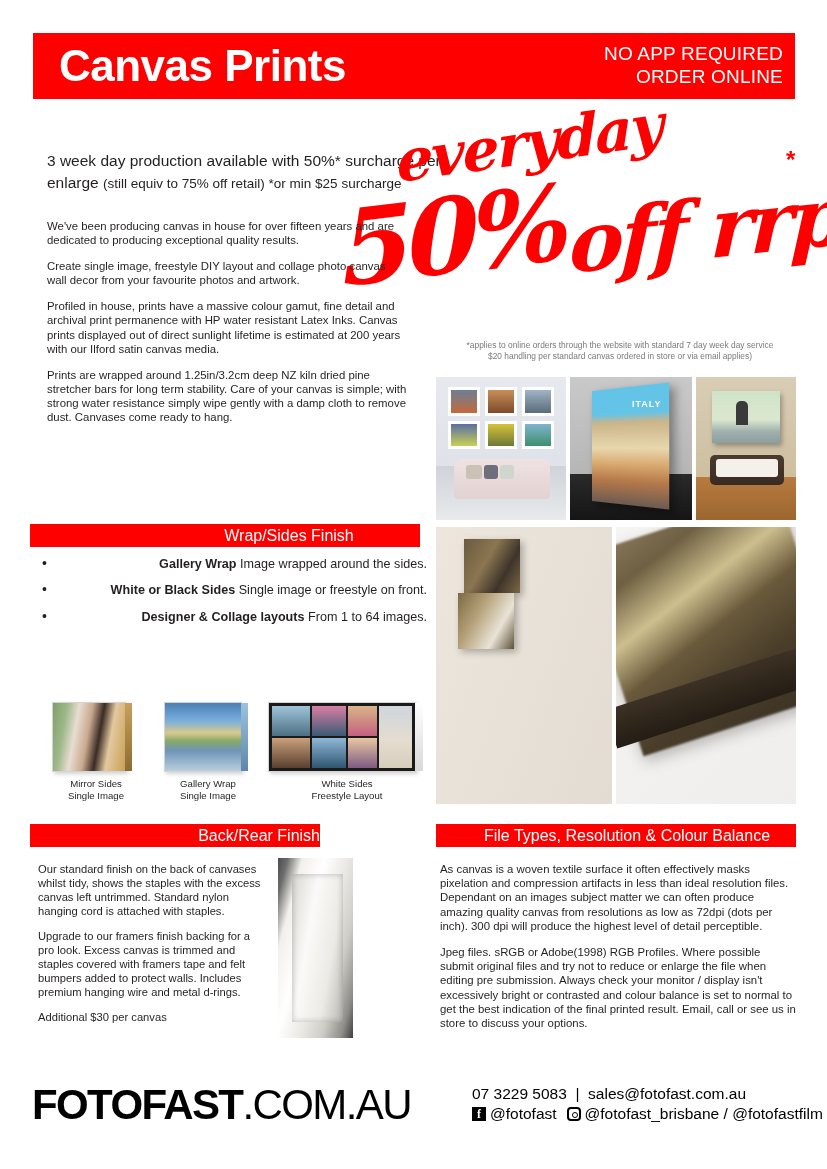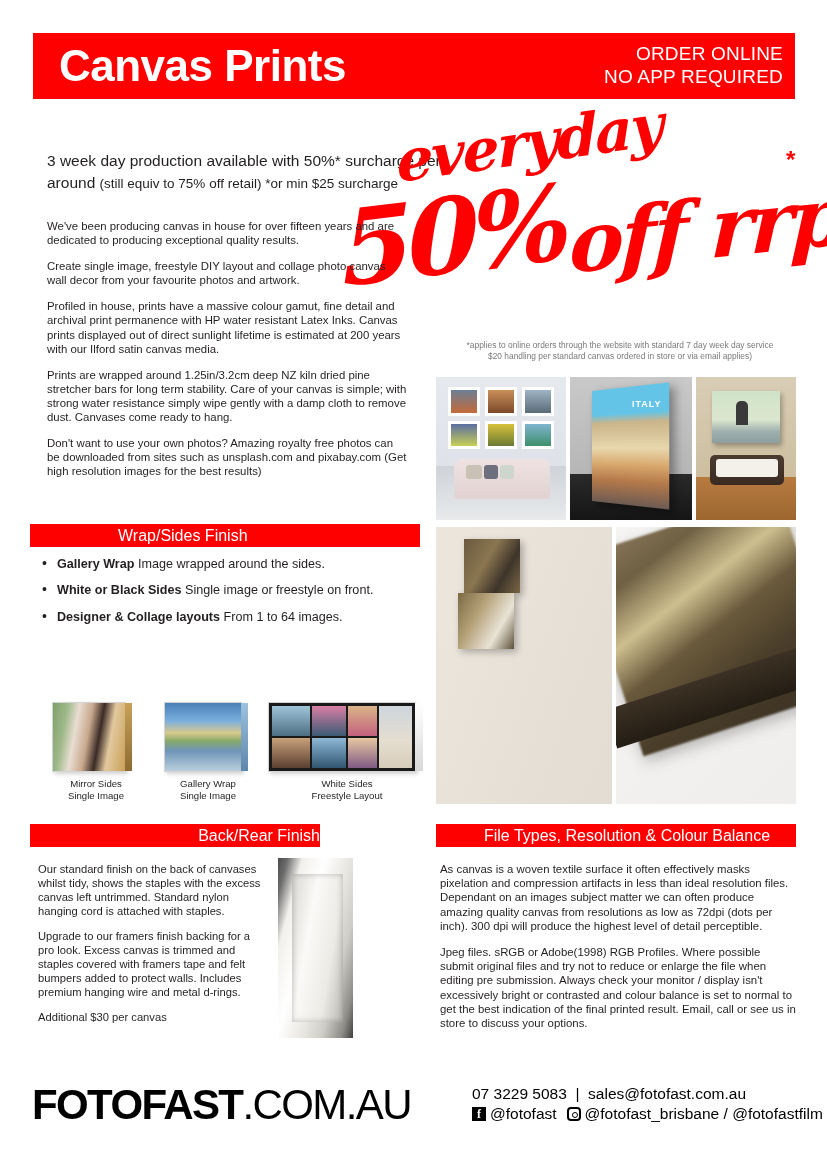--- a/index.html
+++ b/index.html
@@ -84,30 +84,30 @@
   .left-copy p { margin-bottom: 12px; }
   .left-copy p:last-child { margin-bottom: 0; }
 
   
   .sec-bar {
     position: absolute; background: #fe0000; color: #fff;
     font-size: 16px; line-height: 23px; height: 23px;
   }
   .sec-bar span { display:block; width:100%; }
   #bar-wrap   { left: 30px;  top: 524px; width: 390px; }
-  #bar-wrap span   { padding-left: 88px; }
+  #bar-wrap span   { text-align: center; padding-left: 88px; margin-left: 20px; }
   #bar-back   { left: 30px;  top: 824px; width: 290px; }
   #bar-back span   { text-align: right; padding-left: 62px; }
   #bar-file   { left: 436px; top: 824px; width: 360px; }
   #bar-file span   { text-align: center; padding-left: 22px; }
 
   
   .wrap-list {
     position: absolute; left: 42px; top: 557px; width: 385px;
-    font-size: 12.6px; line-height: 15.4px;
+    font-size: 12.6px; line-height: 15.4px; text-align: right;
   }
   .wrap-list li { list-style: none; position: relative; padding-left: 15px; margin-bottom: 11px; }
   .wrap-list li:before {
     content:"\2022"; position:absolute; left:0; top:-1px; font-size: 14px;
   }
   .wrap-list b { font-weight: bold; }
 
   
   .samples { position: absolute; left: 38px; top: 702px; width: 390px; height: 105px; }
   .sample { position: absolute; }
@@ -196,45 +196,44 @@
   }
 </style>
 </head>
 <body>
 
 <div class="page">
 
   <div class="header-bar">
     <div class="header-title">Canvas Prints</div>
     <div class="header-right">
+      <div>NO APP REQUIRED</div>
       <div>ORDER ONLINE</div>
-      <div>NO APP REQUIRED</div>
     </div>
   </div>
 
   <div class="subline">
     <div>3 week day production available with 50%* surcharge per</div>
-    <div><span>around </span><span class="small">(still equiv to 75% off retail) *or min $25 surcharge</span></div>
+    <div><span>enlarge </span><span class="small">(still equiv to 75% off retail) *or min $25 surcharge</span></div>
   </div>
 
   <div class="promo-everyday">everyday</div>
   <div class="promo-asterisk">*</div>
   <div class="promo-50off">50%</div>
   <div class="promo-offrrp">off rrp!</div>
   <div class="promo-note">
     <div>*applies to online orders through the website with standard 7 day week day service</div>
     <div>$20 handling per standard canvas ordered in store or via email applies)</div>
   </div>
 
   <div class="left-copy">
     <p>We've been producing canvas in house for over fifteen years and are dedicated to producing exceptional quality results.</p>
     <p>Create single image, freestyle DIY layout and collage photo canvas wall decor from your favourite photos and artwork.</p>
     <p>Profiled in house, prints have a massive colour gamut, fine detail and archival print permanence with HP water resistant Latex Inks. Canvas prints displayed out of direct sunlight lifetime is estimated at 200 years with our Ilford satin canvas media.</p>
     <p>Prints are wrapped around 1.25in/3.2cm deep NZ kiln dried pine stretcher bars for long term stability. Care of your canvas is simple; with strong water resistance simply wipe gently with a damp cloth to remove dust. Canvases come ready to hang.</p>
-    <p>Don't want to use your own photos? Amazing royalty free photos can be downloaded from sites such as unsplash.com and pixabay.com  (Get high resolution images for the best results)</p>
   </div>
 
   <div class="gal" id="g1">
     <div class="room-wall" style="background:linear-gradient(#e6e9ee,#dfe3e9 62%,#cfd3d8 62%,#e8eaec 100%);"></div>
     <div class="minigrid" style="left:12px;top:10px;width:106px;height:62px;grid-template-columns:repeat(3,1fr);grid-template-rows:repeat(2,1fr);">
       <i style="background:linear-gradient(#6b7f95,#c46a3a);"></i>
       <i style="background:linear-gradient(#c98f5a,#7d4a2a);"></i>
       <i style="background:linear-gradient(#9fb4c6,#5b6b77);"></i>
       <i style="background:linear-gradient(#5b6fa0,#c8cf55);"></i>
       <i style="background:linear-gradient(#d7c13a,#6b7a35);"></i>

